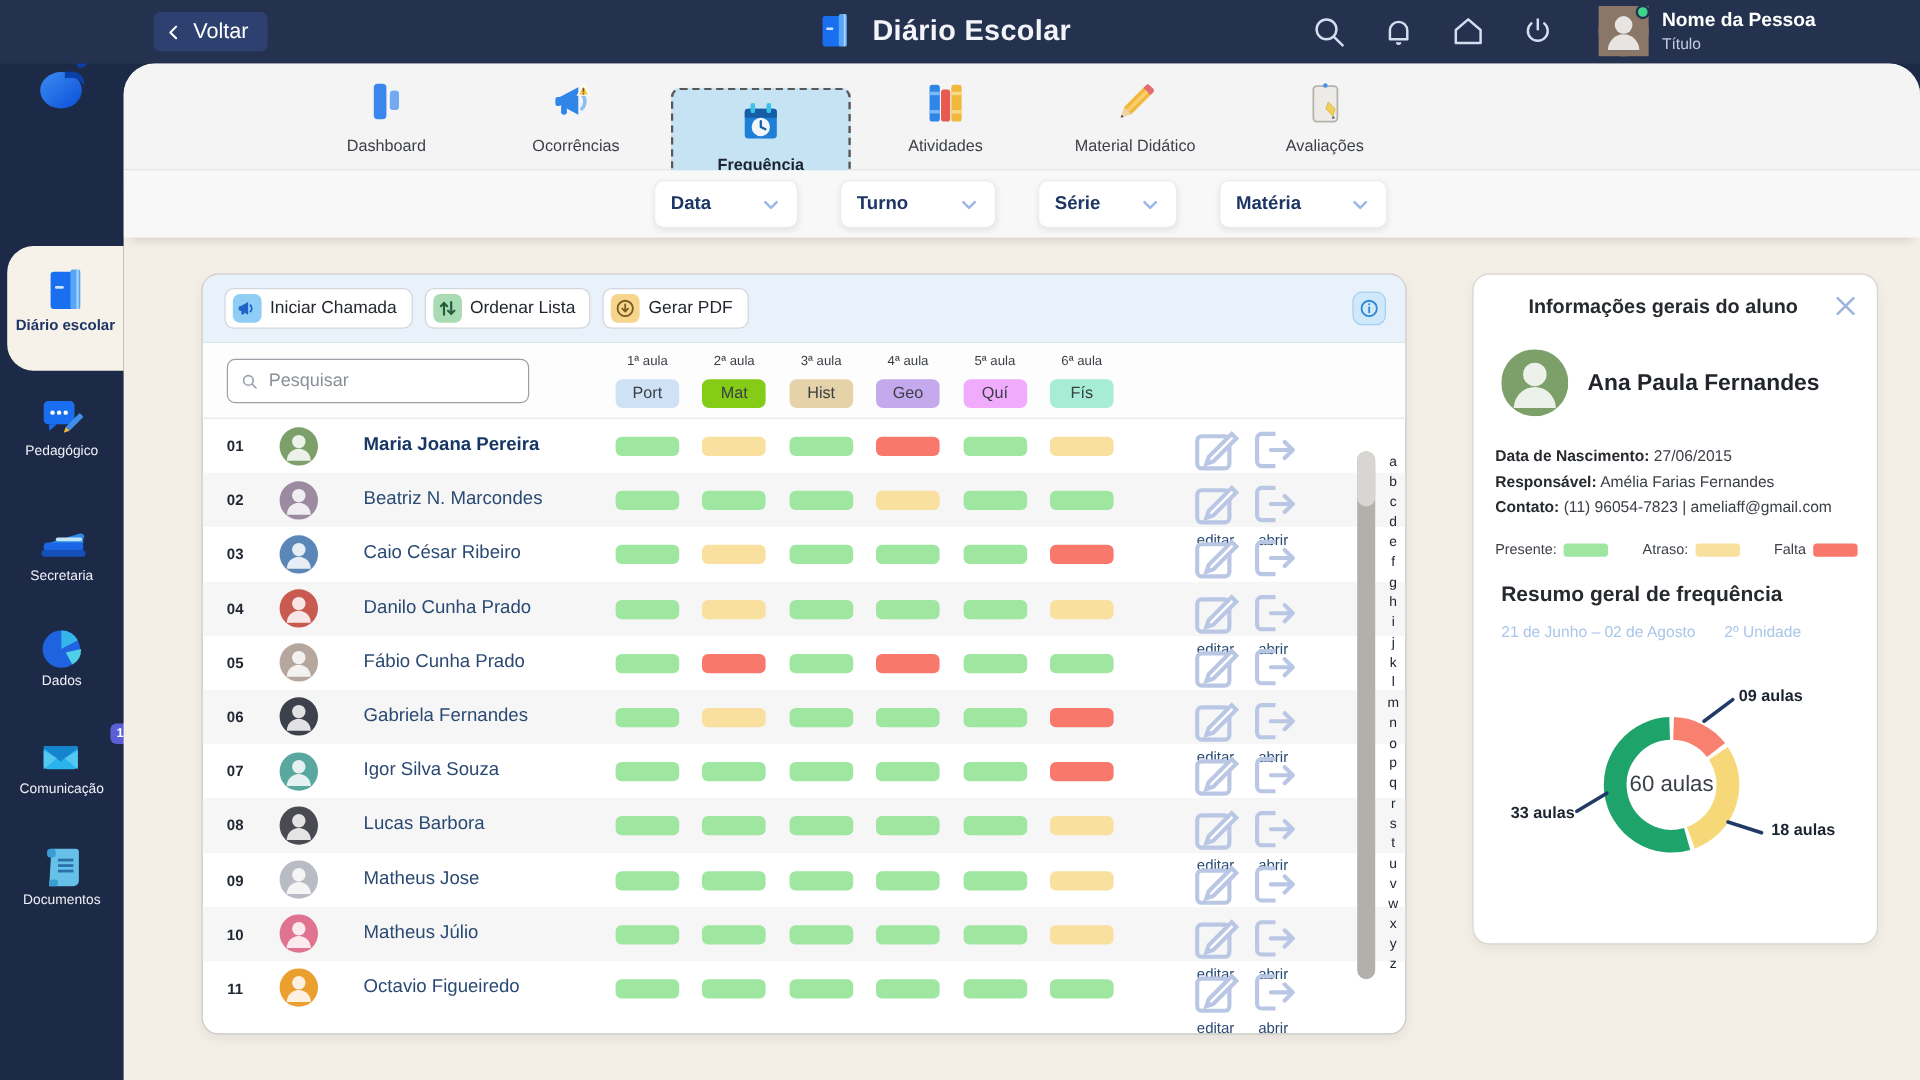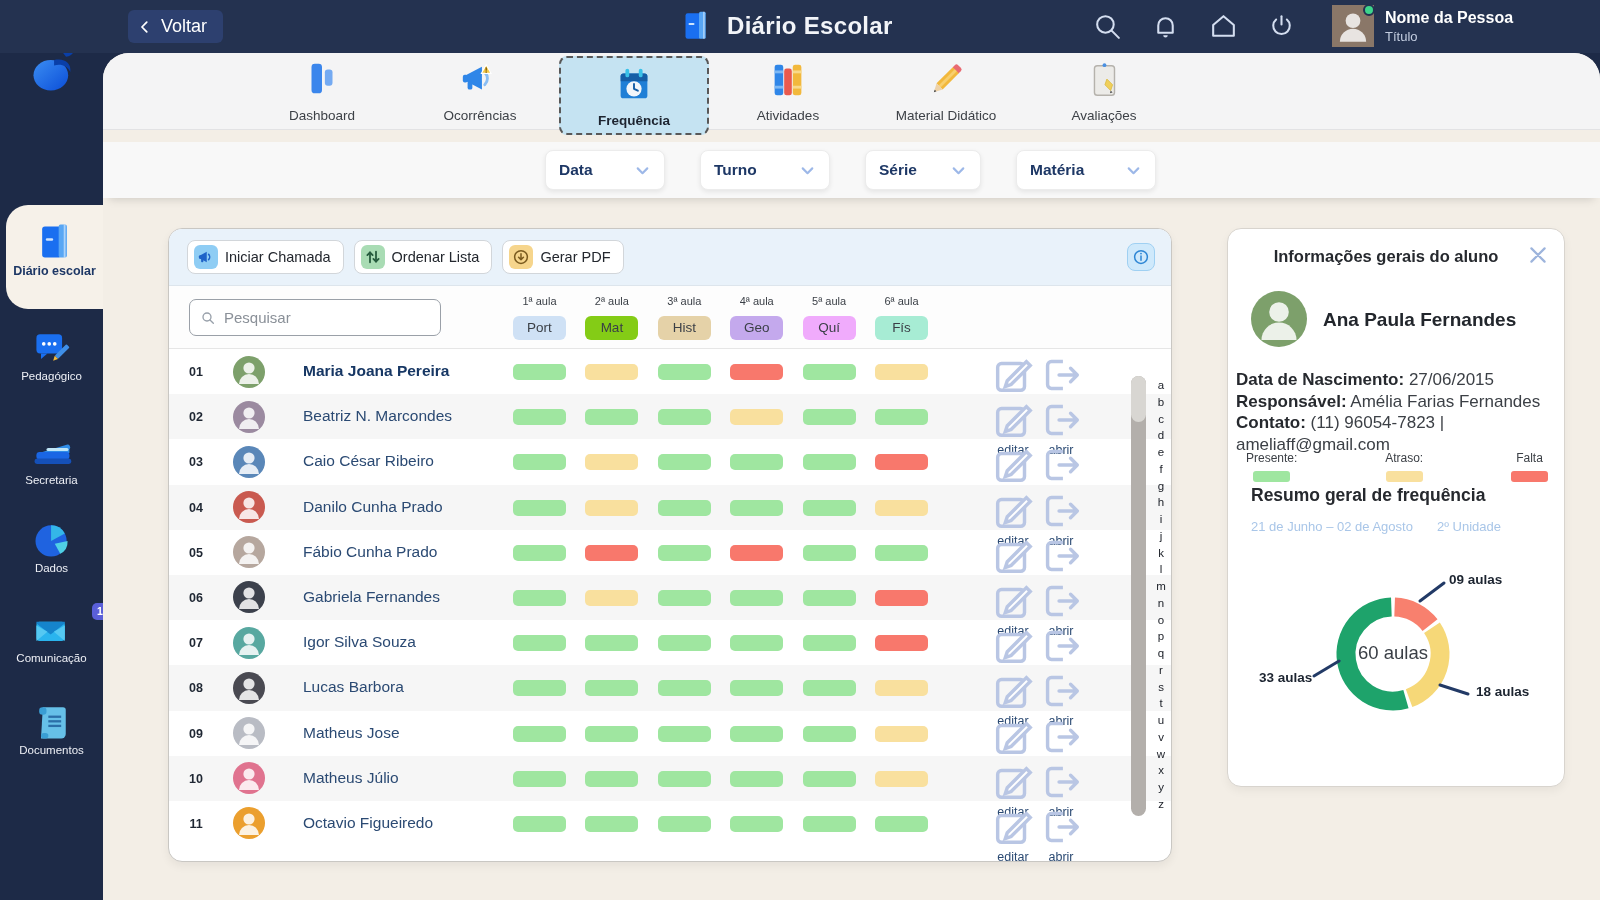--- a/index.html
+++ b/index.html
@@ -28,25 +28,25 @@
   .logo { position:absolute; left:27px; top:46px; width:52px; height:52px; }
   .side-item { position:absolute; left:0; width:103px; text-align:center; color:#eef0f6; font-size:11.5px; cursor:pointer; }
   .side-ico { width:44px; height:44px; margin:0 auto 7px; position:relative; }
   .side-item.active { left:6px; top:205px; width:97px; height:104px; background:#f6f1e9; border-radius:22px 0 0 22px; color:#1d3765; font-weight:bold; font-size:12.5px; padding-top:15px; }
   .badge { position:absolute; left:62px; top:-5px; min-width:17px; height:17px; background:#5a5fd8; color:#fff; font-size:10.5px; font-weight:bold; border-radius:5px; line-height:17px; text-align:center; }
   .side-ico-wrap { position:relative; width:44px; margin:0 auto; }
 
   
   .main { position:absolute; left:103px; top:53px; width:1497px; height:847px; background:#f3eee6; border-top-left-radius:26px; border-top-right-radius:26px; overflow:hidden; z-index:6; }
 
-  .tabbar { position:absolute; left:0; top:0; width:100%; height:77px; background:#f4f4f5; border-bottom:1px solid #e2e2e4; display:flex; padding-left:140px; }
+  .tabbar { position:absolute; left:0; top:0; width:100%; height:89px; background:#f4f4f5; border-bottom:1px solid #e2e2e4; display:flex; padding-left:140px; }
   .tab { width:158px; display:flex; flex-direction:column; align-items:center; justify-content:center; gap:7px; cursor:pointer; }
   .ticon { width:42px; height:42px; }
   .tlabel { font-size:13.5px; color:#3d4147; }
-  .tab.active { background:#c5e3f2; border:2px dashed #585858; border-radius:8px; height:79px; margin-top:3px; width:150px; }
+  .tab.active { background:#c5e3f2; border:2px dashed #585858; border-radius:8px; height:79px; margin-top:20px; width:150px; }
   .tab.active .tlabel { font-weight:bold; color:#1d2430; }
 
   .filterbar { position:absolute; left:0; top:89px; width:100%; height:56px; background:#f8f8f8; box-shadow:0 7px 9px -6px rgba(0,0,0,.16); display:flex; align-items:center; gap:24px; padding-left:442px; }
   .filter { height:40px; background:#fff; border:1px solid #ececec; border-radius:8px; box-shadow:0 2px 5px rgba(0,0,0,.08); display:flex; align-items:center; justify-content:space-between; padding:0 13px; font-weight:bold; color:#1d3765; font-size:15.5px; cursor:pointer; }
   .filter .icon { width:17px; height:17px; }
   .filter:nth-child(1){ width:120px; } .filter:nth-child(2){ width:130px;text-align:center; }
   .filter:nth-child(3){ width:116px; } .filter:nth-child(4){ width:140px; }
 
   
   .table-card { position:absolute; left:65px; top:175px; width:1004px; height:634px; background:#fff; border:1px solid #c9c7c3; border-radius:14px; box-shadow:0 4px 10px rgba(0,0,0,.06); }
@@ -84,24 +84,24 @@
   .scroll-thumb { position:absolute; left:0; top:0; width:15px; height:46px; background:#d8d6d2; border-radius:8px; }
   .alphabet { position:absolute; left:982px; top:148px; width:20px; text-align:center; font-size:11.5px; color:#20242c; }
   .alphabet div { line-height:16.75px; cursor:pointer; }
 
   
   .student-panel { position:absolute; left:1124px; top:175px; width:338px; height:559px; background:#fff; border:1px solid #d8d4ce; border-radius:14px; box-shadow:0 4px 10px rgba(0,0,0,.05); }
   .sp-title { position:absolute; left:20px; top:18px; width:276px; text-align:center; font-size:16.5px; font-weight:bold; color:#26292e; }
   .sp-close { position:absolute; right:15px; top:15px; width:22px; height:22px; cursor:pointer; }
   .sp-avatar { position:absolute; left:23px; top:62px; width:56px; height:56px; border-radius:50%; overflow:hidden; }
   .sp-name { position:absolute; left:95px; top:80px; font-size:19px; font-weight:bold; color:#22262c; }
-  .sp-info { position:absolute; left:8px; top:140px; font-size:17px; color:#3c4046; line-height:21.5px; }
+  .sp-info { position:absolute; left:18px; top:140px; font-size:13px; color:#3c4046; line-height:21.5px; }
   .sp-info b { color:#26292e; }
   .sp-legend { position:absolute; left:18px; top:222px; width:302px; display:flex; align-items:center; justify-content:space-between; font-size:12px; color:#3c4046; }
-  .leg-item { display:flex; align-items:center; gap:6px;flex-direction:column; }
+  .leg-item { display:flex; align-items:center; gap:6px; }
   .leg-swatch { width:37px; height:11px; border-radius:3px; }
   .sp-summary { position:absolute; left:23px; top:256px; font-size:17.5px; font-weight:bold; color:#26292e; }
   .sp-period { position:absolute; left:23px; top:290px; font-size:13px; color:#a9c6e8; }
   .sp-unit { margin-left:24px; }
   .donut-svg { position:absolute; left:0; top:330px; width:338px; height:215px; }
   .donut-center { position:absolute; left:115px; top:413px; width:100px; text-align:center; font-size:18.5px; color:#3a3f46; }
   .donut-label { position:absolute; font-size:13.5px; font-weight:bold; color:#1c2430; }
   .dl-falta { left:221px; top:343px; }
   .dl-atraso { left:248px; top:455px; }
   .dl-presente { left:31px; top:441px; }

